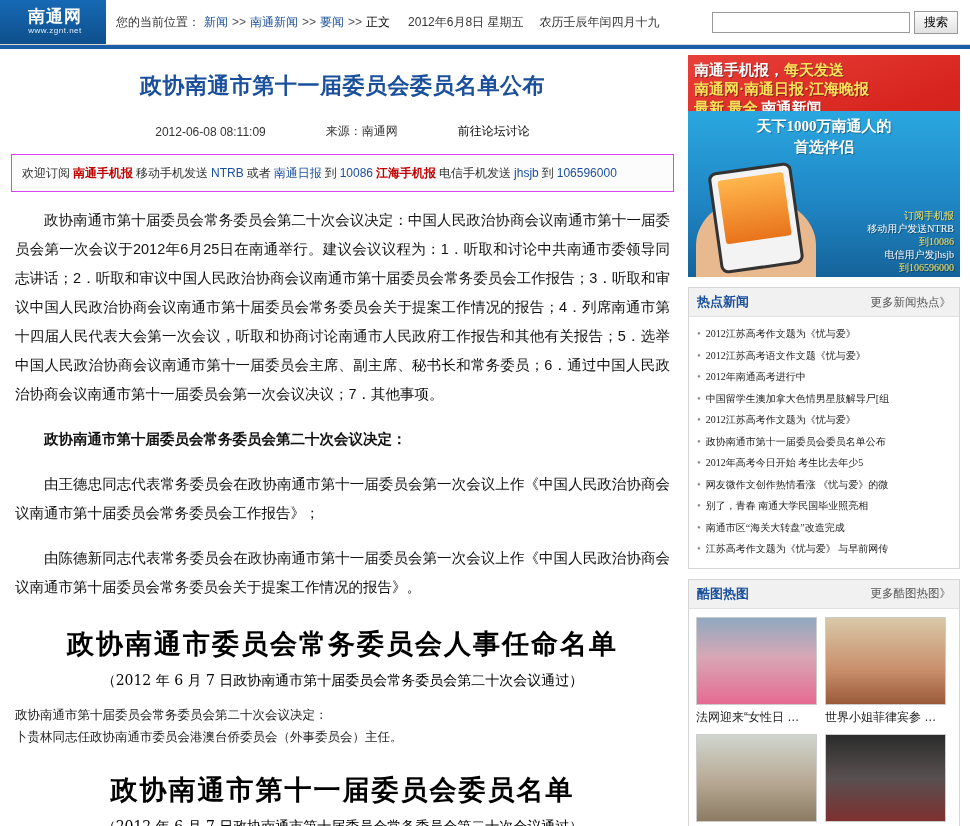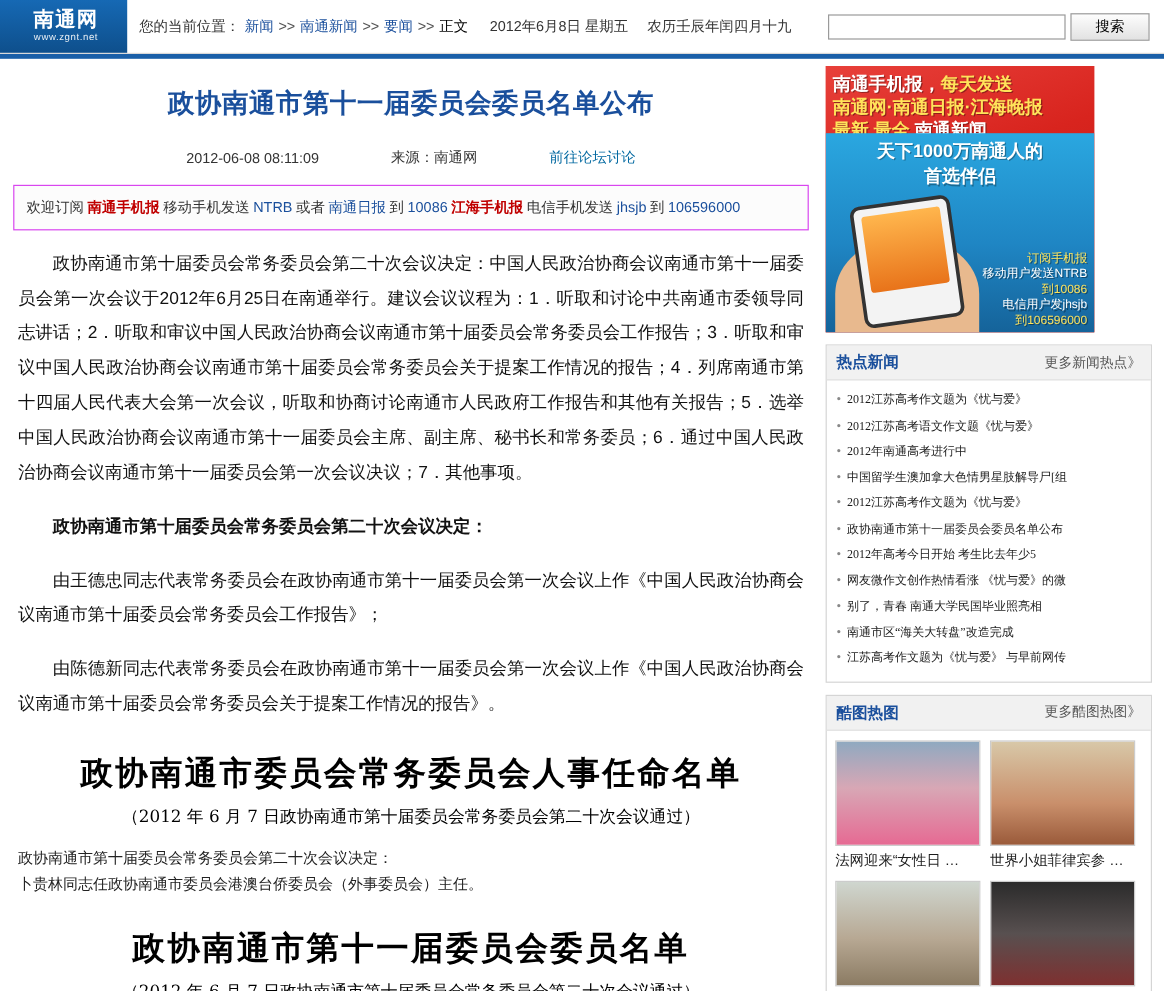--- a/index.html
+++ b/index.html
@@ -74,21 +74,21 @@
   .search-input {
     width: 198px;
     height: 21px;
     border: 1px solid #9a9a9a;
     font-size: 12px;
     padding: 0 4px;
     box-sizing: border-box;
     outline: none;
   }
   .search-btn {
-    width: 66px;
+    width: 44px;
     height: 23px;
     margin-left: 4px;
     background: linear-gradient(180deg,#fdfdfd,#e2e2e2);
     border: 1px solid #9a9a9a;
     font-size: 12px;
     cursor: pointer;
   }
 
   .bluebar {
     height: 4px;
@@ -124,21 +124,21 @@
   }
   .art-meta {
     display: flex;
     justify-content: center;
     align-items: center;
     gap: 60px;
     font-size: 12px;
     color: #333;
     margin-top: 22px;
   }
-  .art-meta a { color: #0369a1; text-decoration: none; }
+  .art-meta a { color: #000000; text-decoration: none; }
 
   .subscribe {
     margin: 14px 6px 0 6px;
     border: 1px solid #d946ef;
     background: #fcfcfc;
     height: 36px;
     display: flex;
     align-items: center;
     padding: 0 10px;
     font-size: 12px;
@@ -175,26 +175,27 @@
   }
   .small-note {
     font-size: 12.5px;
     line-height: 22px;
     margin: 0 10px;
     color: #222;
   }
 
   
   .ad {
-    width: 224px;
+    width: 272px;
     height: 222px;
     background: linear-gradient(160deg,#e8403a 0%, #d8241e 40%, #b81712 100%);
     position: relative;
     overflow: hidden;
     box-sizing: border-box;
+    font-family: Liberation Serif, serif;
   }
   .ad .adtop {
     padding: 6px 6px 0 6px;
     color: #fff;
     font-weight: bold;
     font-size: 15px;
     line-height: 19px;
     text-shadow: 1px 1px 0 rgba(0,0,0,.35);
   }
   .ad .adtop .y { color: #ffe35a; }

